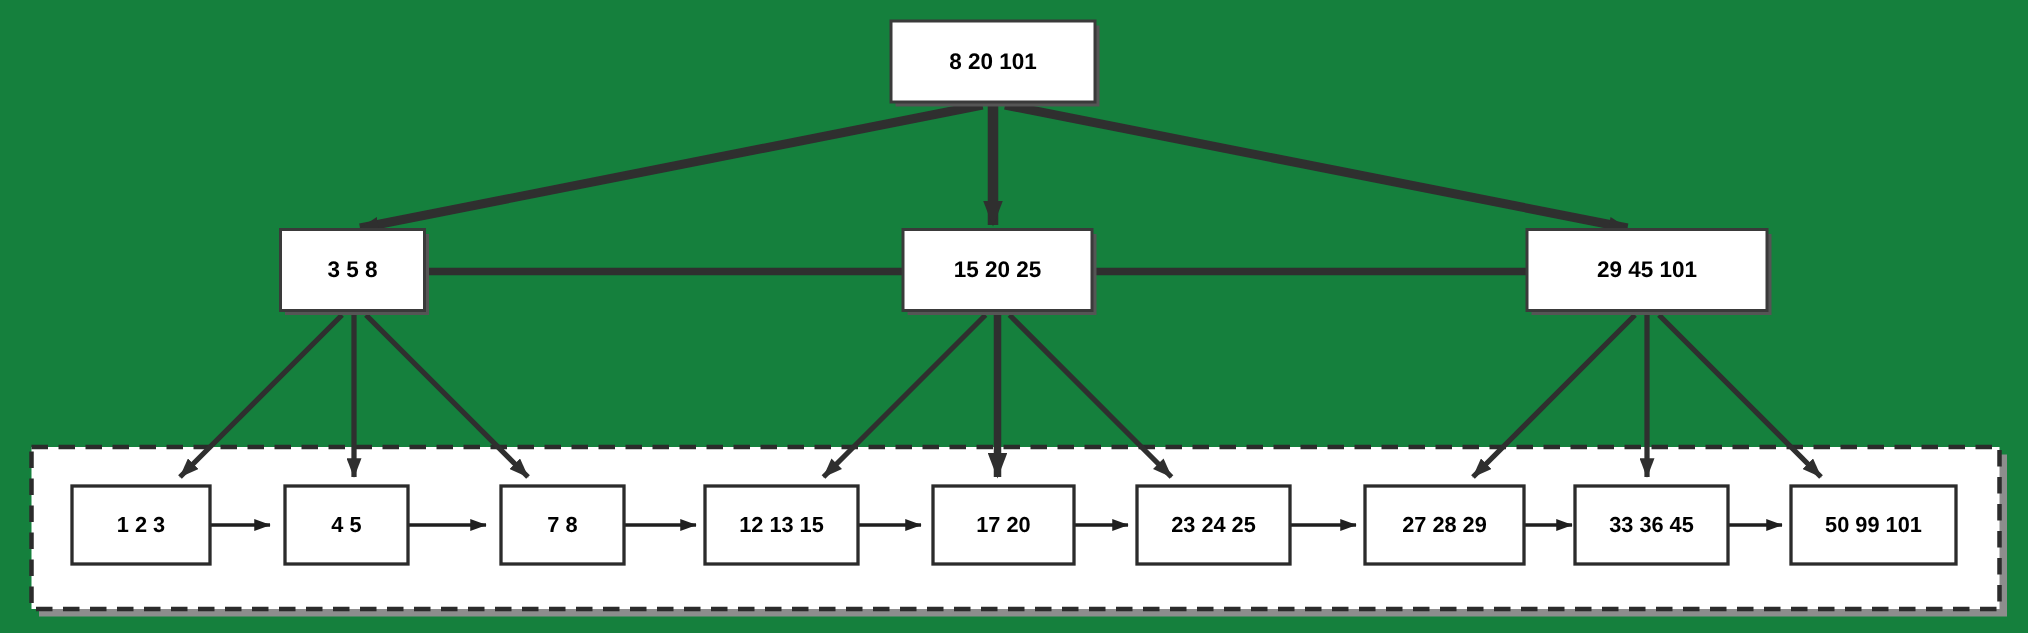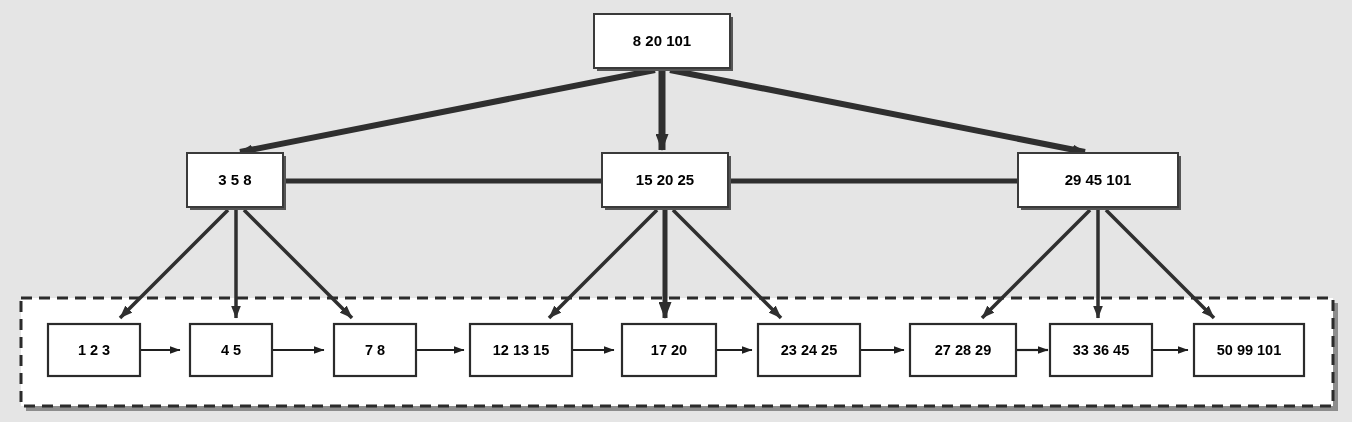--- a/index.html
+++ b/index.html
@@ -4,21 +4,21 @@
 <style>
   html, body {
     margin: 0;
     padding: 0;
     background: #000000;
   }
   #stage {
     position: relative;
     width: 1352px;
     height: 422px;
-    background: #e5e5e5;
+    background: #15803d;
     overflow: hidden;
     font-family: "Liberation Sans", sans-serif;
   }
   #tree-svg {
     position: absolute;
     left: 0;
     top: 0;
     width: 1352px;
     height: 422px;
     display: block;

